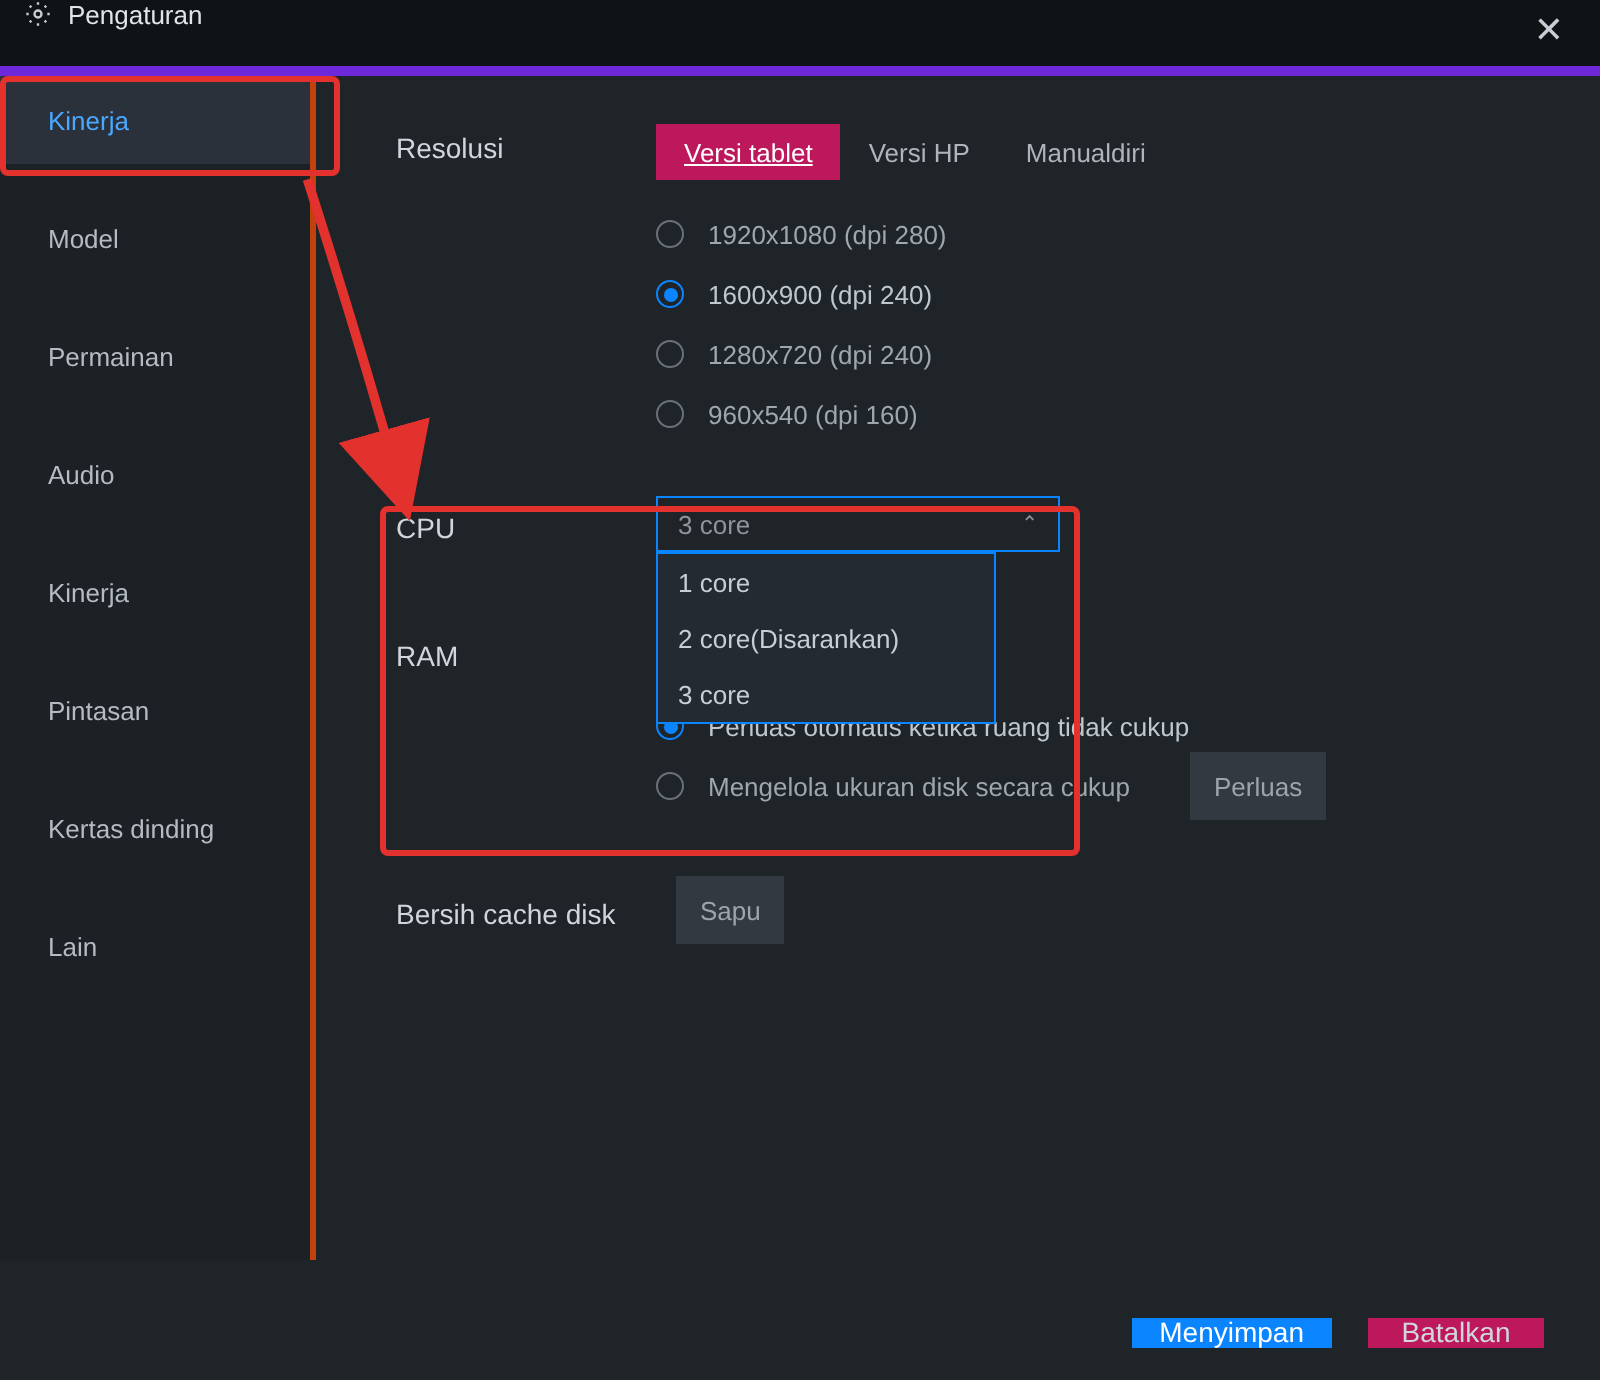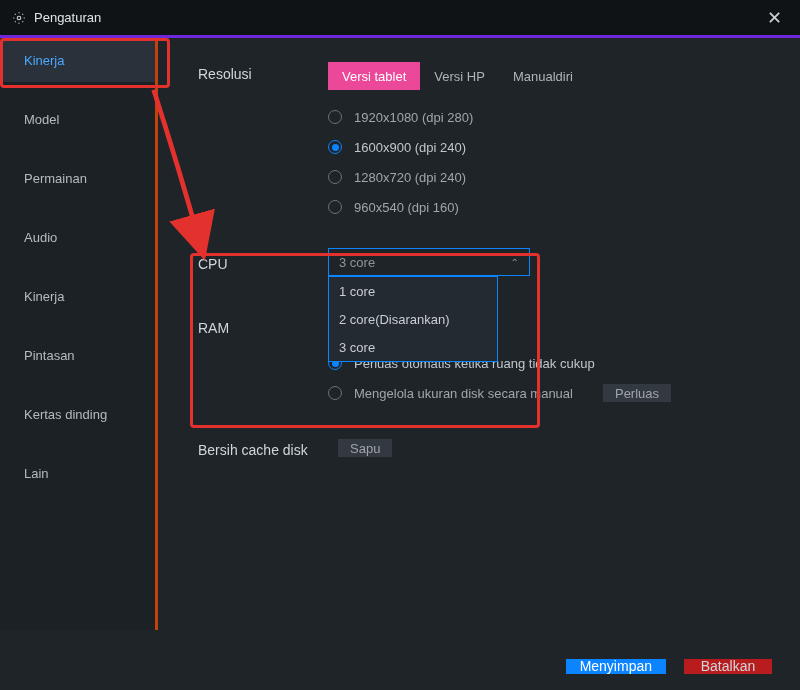--- a/index.html
+++ b/index.html
@@ -8,23 +8,22 @@
       background: #1f2428;
       font-family: "Segoe UI", Arial, sans-serif;
       font-size: 13px;
       color: #c8ced4;
       overflow: hidden;
       position: relative;
     }
     .titlebar {
       height: 38px;
       display: flex;
-      align-items: center;
       padding: 0 12px;
-      border-bottom: 3px solid #6d28d9;
+      border-bottom: 5px solid #6d28d9;
       background: #101316;
     }
     .gear { width: 14px; height: 14px; margin-right: 8px; }
     .title { color: #dfe4e9; font-size: 13px; }
     .close { margin-left: auto; color: #c8ced4; font-size: 18px; padding: 4px 6px; cursor: pointer; }
     .body { display: flex; height: 592px; }
     .sidebar {
       width: 158px;
       background: #1c2126;
       border-right: 3px solid #c2410c;
@@ -57,21 +56,21 @@
     }
     .seg {
       display: flex;
     }
     .seg-btn {
       height: 28px; padding: 0 14px;
       display: flex; align-items: center; justify-content: center;
       color: #aeb4ba; cursor: pointer;
       font-size: 13px;
     }
-    .seg-btn.active { background: #ec4899; color: #fff; }
+    .seg-btn.active { background: #be185d; color: #fff; text-decoration: underline; }
     .res-list { margin-left: 130px; margin-top: 10px; margin-bottom: 26px; }
     .radio-row {
       display: flex; align-items: center;
       gap: 12px; height: 30px; cursor: pointer;
       color: #9fa6ad;
     }
     .radio-row.sel { color: #bfc7cf; }
     .radio {
       width: 14px; height: 14px; border-radius: 50%;
       border: 1.5px solid #6b7178; position: relative;
@@ -102,39 +101,39 @@
       position: absolute; left: -1px; top: 27px;
       width: 170px; border: 1px solid #0a84ff;
       background: #232a31; z-index: 10;
     }
     .dd-item { height: 28px; padding: 0 10px; display: flex; align-items: center; color: #c8ced4; cursor: pointer; }
     .disk-row { display: flex; align-items: center; margin-top: 50px; margin-bottom: 6px; }
     .disk-label { width: 130px; font-size: 14px; color: #d0d6dc; }
     .disk-info { color: #9fa6ad; font-size: 12.5px; }
     .disk-opts { margin-left: 130px; margin-top: 6px; }
     .btn-mini {
-      height: 18px; padding: 0 12px; background: #323941;
+      height: 34px; padding: 0 12px; background: #323941;
       color: #9ea4aa; border: none; display: inline-flex;
       align-items: center; cursor: pointer; font-size: 13px;
     }
     .cache-row { display: flex; align-items: center; margin-top: 30px; gap: 20px; }
     .footer {
       position: absolute; bottom: 0; left: 0; right: 0;
       height: 60px; display: flex; align-items: center;
       justify-content: flex-end; gap: 18px; padding-right: 28px;
     }
     .btn {
       height: 15px; min-width: 88px; padding: 0 14px;
       display: flex; align-items: center; justify-content: center;
       font-size: 14px; cursor: pointer;
       border: none;
       margin-top: 12px;
     }
     .btn.primary { background: #0a84ff; color: #fff; }
-    .btn.secondary { background: #b91c1c; color: #d0d6dc; justify-content: center; }
+    .btn.secondary { background: #be185d; color: #d0d6dc; justify-content: center; }
     
     .arrow {
       position: absolute; pointer-events: none;
       left: 144px; top: 84px; width: 80px; height: 180px;
     }
   </style>
 </head>
 <body>
 
 <div class="titlebar">
@@ -233,21 +232,21 @@
       <div class="label">RAM</div>
     </div>
 
     <div class="disk-opts">
       <div class="radio-row sel">
           <span class="radio on"></span>
           <span>Perluas otomatis ketika ruang tidak cukup</span>
         </div>
       <div class="radio-row">
         <span class="radio"></span>
-        <span>Mengelola ukuran disk secara manual</span>
+        <span>Mengelola ukuran disk secara cukup</span>
         <button class="btn-mini" style="margin-left:18px;">
             <span>Perluas</span>
           </button>
       </div>
     </div>
 
     <div class="cache-row">
       <span class="label" style="width:auto;min-width:120px;">Bersih cache disk</span>
       <button class="btn-mini">
           <span>Sapu</span>

